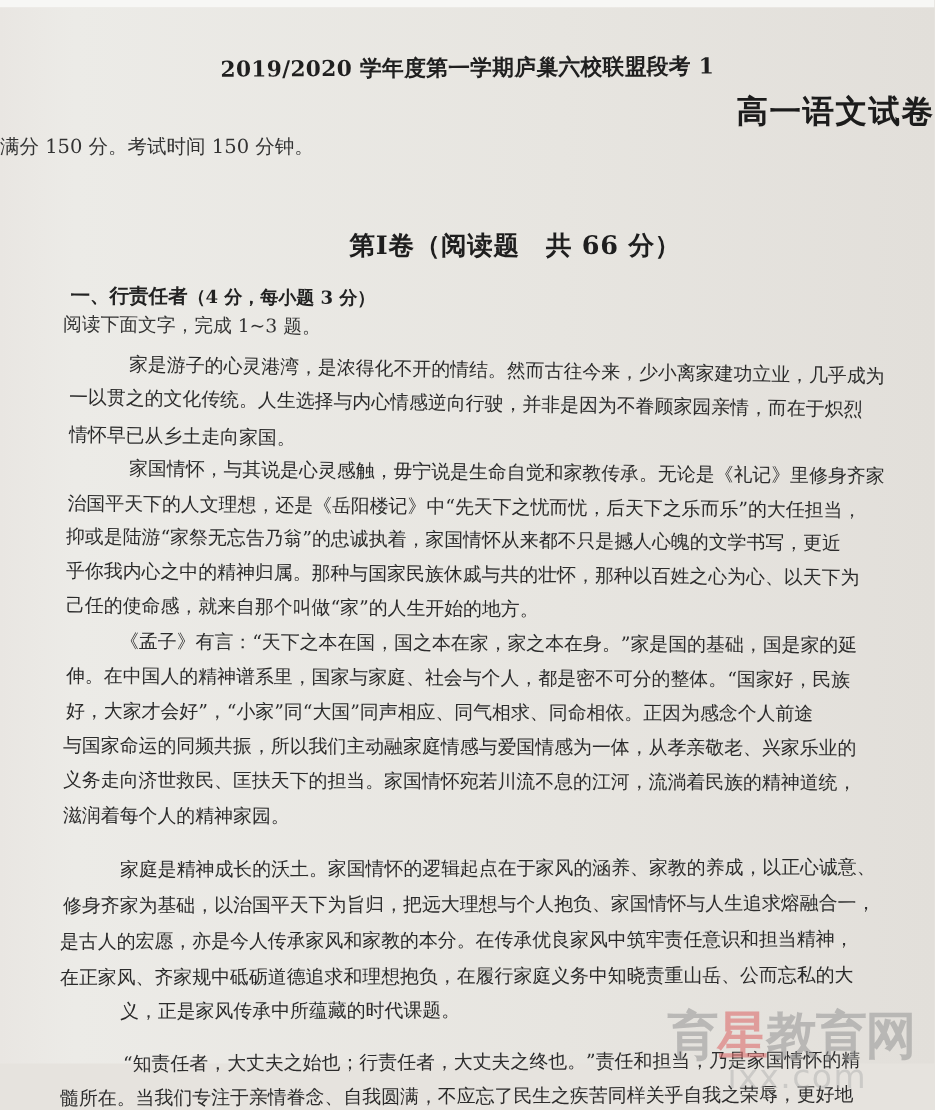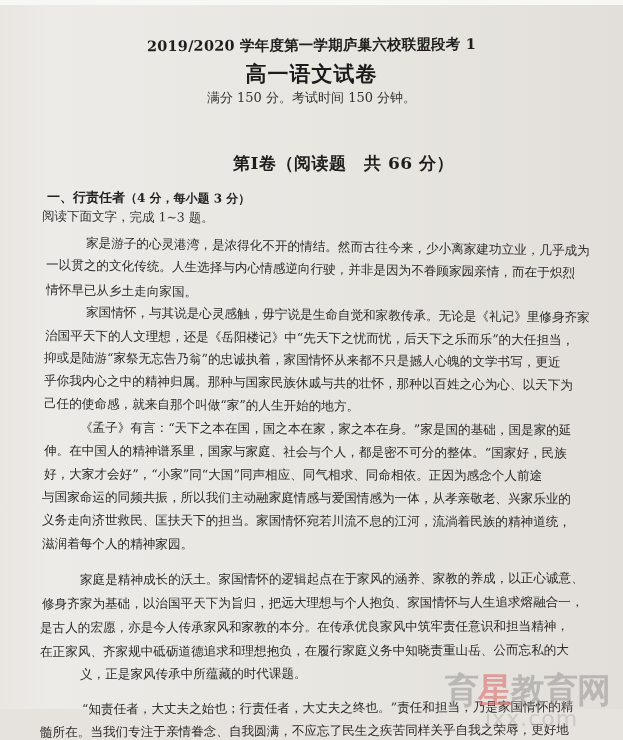--- a/index.html
+++ b/index.html
@@ -18,25 +18,25 @@
     position: absolute; left: 0; top: 5px; width: 623px; height: 704px;
     background: linear-gradient(90deg, #e9e6e2 0%, #ecebe7 8%, #e7e5e0 60%, #e2dfda 100%);
   }
   .content { position: absolute; left: 0; top: 0; width: 623px; }
   .h-line1 {
     position: absolute; left: 0; width: 623px; top: 31px; text-align: center;
     font-size: 14.5px; font-weight: bold; letter-spacing: 0.2px;
     transform: rotate(-0.4deg); color: #1f1f1f;
   }
   .h-title {
-    position: absolute; left: 0; width: 623px; top: 55px; text-align: center;
+    position: absolute; left: 0; width: 623px; top: 55px; text-align: right;
     font-size: 21px; font-weight: bold; letter-spacing: 1px; color: #1c1c1c;
   }
   .h-info {
-    position: absolute; left: 0; width: 623px; top: 84px; text-align: center;
+    position: absolute; left: 0; width: 623px; top: 84px; text-align: left;
     font-size: 13px; color: #333;
   }
   .section-title {
     position: absolute; left: 0; width: 623px; top: 147px; text-align: center;
     font-size: 17px; font-weight: bold; letter-spacing: 0.5px; color: #1e1e1e; padding-left: 32px;
   }
   .q-head {
     position: absolute; left: 47px; top: 184px; font-size: 13px; font-weight: bold; color: #222;
     transform: rotate(0.4deg);
   }

